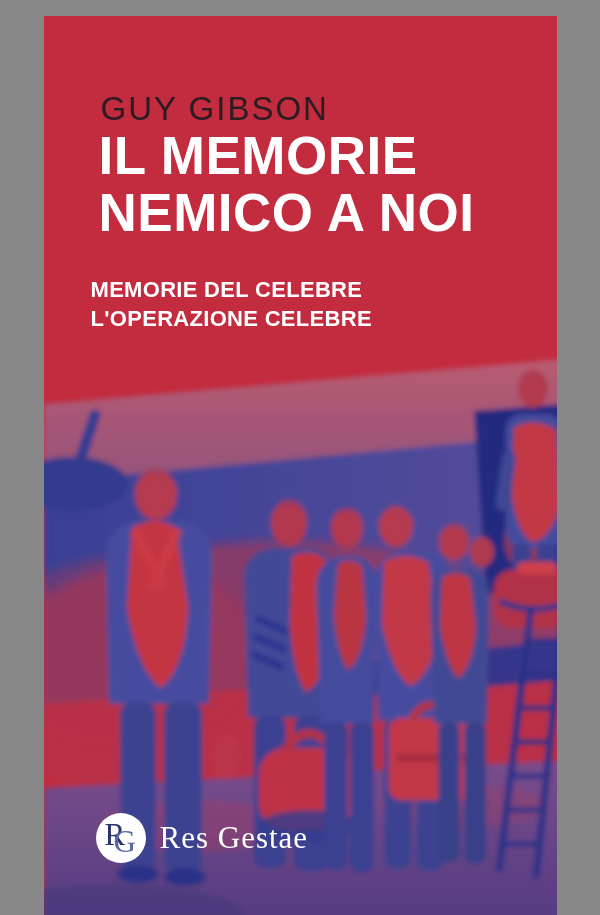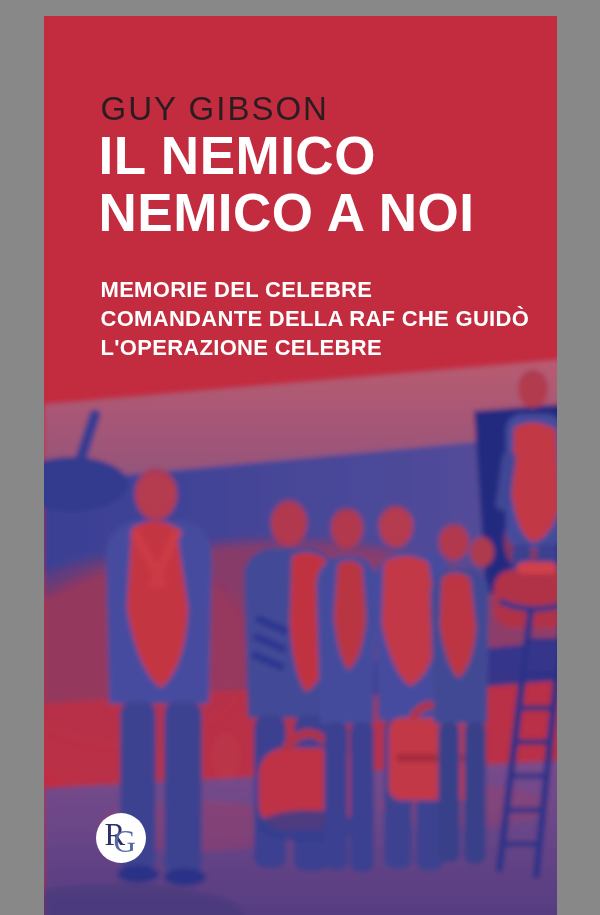--- a/index.html
+++ b/index.html
@@ -21,21 +21,21 @@
   }
   .title{
     position:absolute;left:55px;top:111px;margin:0;
     font-size:53px;line-height:57px;font-weight:700;
     letter-spacing:.5px;
     color:var(--title-text,#ffffff);
     white-space:nowrap;
   }
   .title span{display:block;}
   .subtitle{
-    position:absolute;left:57px;top:259px;
+    position:absolute;left:47px;top:259px;
     font-size:22px;line-height:29px;font-weight:700;
     letter-spacing:.3px;
     color:var(--title-text,#ffffff);
     white-space:nowrap;
   }
   .subtitle span{display:block;}
   
   .photo{
     position:absolute;left:0;top:340px;width:600px;height:575px;
     display:block;
@@ -79,26 +79,25 @@
 
 <div class="cover">
 
   <div class="crop tr-v"></div>
   <div class="crop tr-h"></div>
   <div class="crop br-h"></div>
   <div class="crop br-v"></div>
 
   <div class="author">GUY GIBSON</div>
   <h1 class="title">
-    <span>IL NEMICO</span>
+    <span>IL MEMORIE</span>
     <span>NEMICO A NOI</span>
   </h1>
   <div class="subtitle">
     <span>MEMORIE DEL CELEBRE</span>
-    <span>COMANDANTE DELLA RAF CHE GUIDÒ</span>
     <span>L'OPERAZIONE CELEBRE</span>
   </div>
 
   <svg class="photo" viewBox="0 0 600 575" aria-hidden="true">
     <defs>
       <filter id="soft" x="-10%" y="-10%" width="120%" height="120%">
           <feGaussianBlur stdDeviation="2.4"></feGaussianBlur>
         </filter>
       <filter id="softer" x="-20%" y="-20%" width="140%" height="140%">
           <feGaussianBlur stdDeviation="5"></feGaussianBlur>
@@ -247,15 +246,16 @@
       <text x="570" y="132" transform="rotate(4 580 120)" font-family="Liberation Sans, DejaVu Sans, sans-serif" font-size="38" font-weight="700" fill="#2a3590">E</text>
       <rect x="577" y="186" width="20" height="7" rx="2" transform="rotate(4 587 189)" fill="#2a3590"></rect>
     </g>
   </svg>
 
   <div class="publisher">
     <div class="logo-circle">
       <span class="mono-r">R</span>
       <span class="mono-g">G</span>
     </div>
+    <div class="publisher-name">Res Gestae</div>
   </div>
 
 </div>
 
 </body></html>

